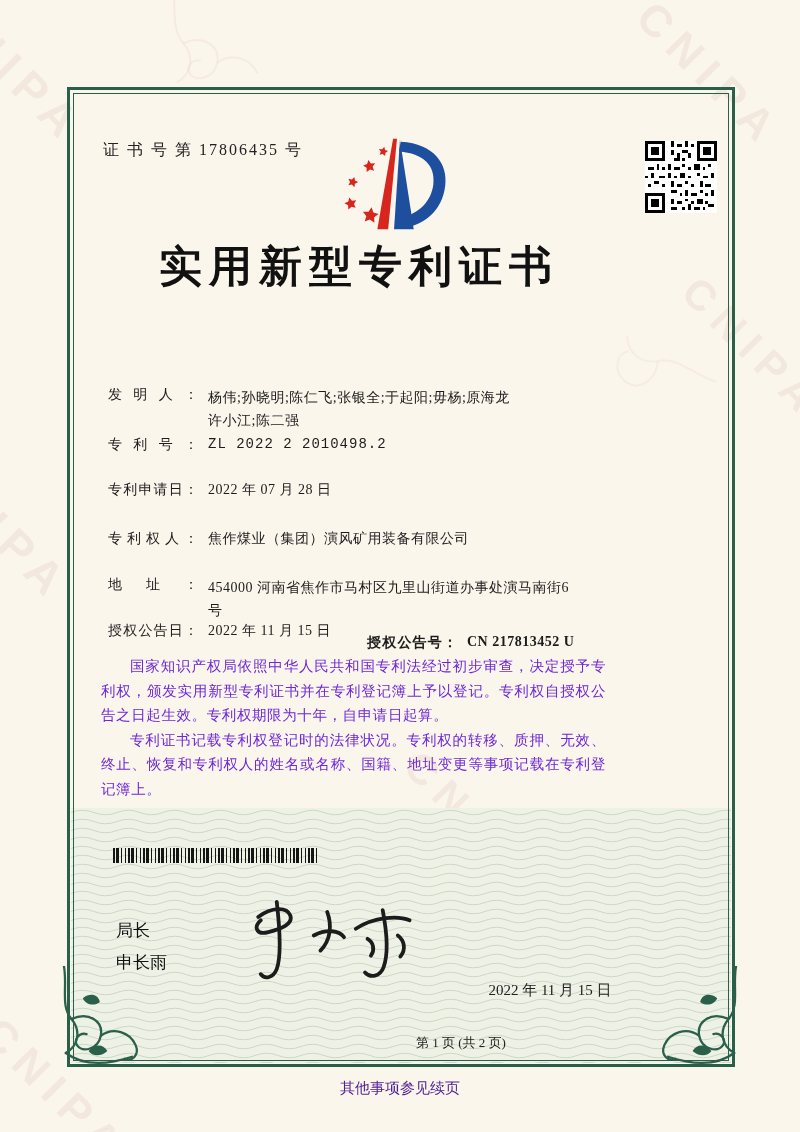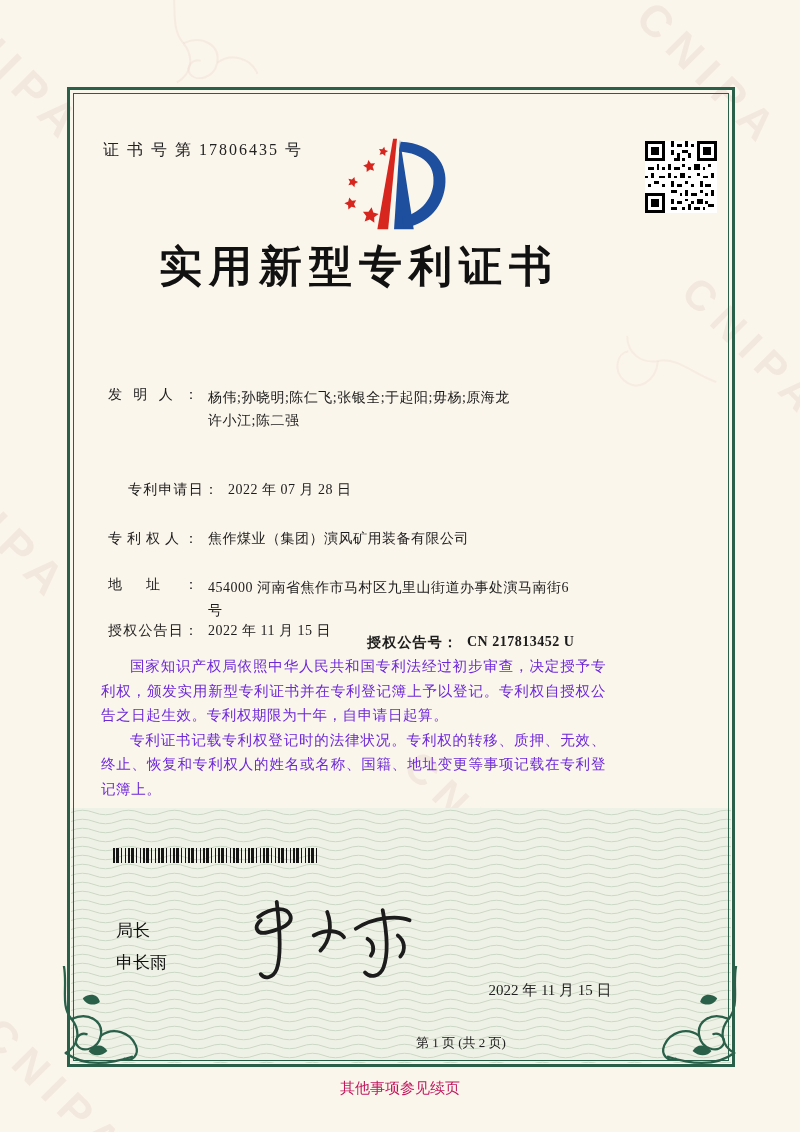--- a/index.html
+++ b/index.html
@@ -76,21 +76,21 @@
     font-family:Liberation Serif, serif; color:#111;
   }
   .director-name{
     position:absolute; left:116px; top:951px; font-size:17px;
     font-family:"Liberation Sans","DejaVu Sans",sans-serif; color:#111;
   }
   .signature{position:absolute; left:233px; top:893px; width:185px; height:95px;}
   .sign-date{position:absolute; left:400px; top:981px; width:300px; text-align:center; font-size:15px;}
   
   .pageinfo{position:absolute; left:67px; top:1034px; width:788px; text-align:center; font-size:13px;}
-  .contnote{position:absolute; left:0; top:1079px; width:800px; text-align:center; font-size:15px; color:#be185d;}
+  .contnote{position:absolute; left:0; top:1079px; width:800px; text-align:center; font-size:15px; color:#4c1d95;}
   .corner-orn{position:absolute; width:92px; height:104px;}
   .corner-orn.left{left:51px; top:966px;}
   .corner-orn.right{left:657px; top:966px; transform:scaleX(-1);}
 </style>
 </head>
 <body>
 
 <div class="page">
 
   <span class="wm" style="left:-38px; top:-18px; font-size:46px;">CNIPA</span>
@@ -188,22 +188,25 @@
   <div class="title">实用新型专利证书</div>
 
 
   <div class="frow" style="top:386px;">
     <span class="flabel">发明人：</span><span class="fval" style="width:470px;">
       <span class="vline">杨伟;孙晓明;陈仁飞;张银全;于起阳;毋杨;原海龙</span>
       <span class="vline">许小江;陈二强</span>
     </span>
   </div>
 
-
-  <div class="frow" style="top:481px;margin-left:20px;">
+  <div class="frow" style="top:436px;">
+    <span class="flabel">专利号：</span><span class="fval" style="font-family:'Liberation Mono','DejaVu Sans Mono',monospace; letter-spacing:1px;">ZL 2022 2 2010498.2</span>
+  </div>
+
+  <div class="frow" style="top:481px;">
     <span class="flabel">专利申请日：</span><span class="fval">2022 年 07 月 28 日</span>
   </div>
 
   <div class="frow" style="top:530px;">
     <span class="flabel">专利权人：</span><span class="fval">焦作煤业（集团）演风矿用装备有限公司</span>
   </div>
 
   <div class="frow" style="top:576px;">
     <span class="flabel">地址：</span><span class="fval" style="width:470px;">
       <span class="vline">454000 河南省焦作市马村区九里山街道办事处演马南街6</span>

